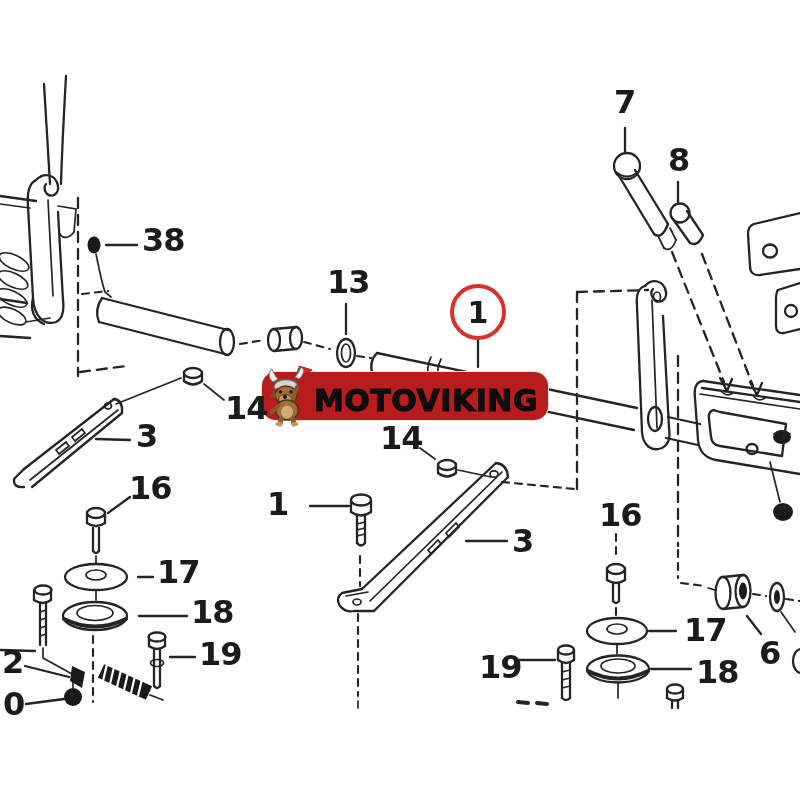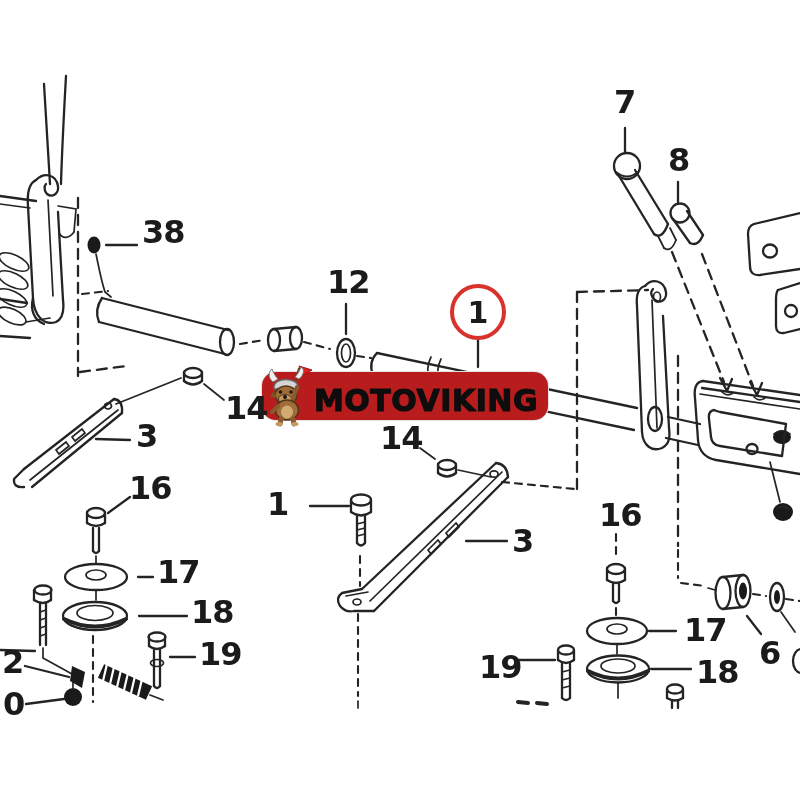--- a/index.html
+++ b/index.html
@@ -328,22 +328,22 @@
       <ellipse cx="15" cy="64" rx="3.5" ry="2" fill="#c59a62"></ellipse>
       <ellipse cx="31" cy="64" rx="3.5" ry="2" fill="#c59a62"></ellipse>
     </svg>
     <span class="brand">MOTOVIKING</span>
   </div>
 
   <div class="callout">
     <span>1</span>
   </div>
 
-  <div class="lbl" style="left:142px;top:216px">38</div>
-  <div class="lbl" style="left:327px;top:266px">12</div>
+  <div class="lbl" style="left:142px;top:224px">38</div>
+  <div class="lbl" style="left:327px;top:266px">13</div>
   <div class="lbl" style="left:614px;top:86px">7</div>
   <div class="lbl" style="left:668px;top:144px">8</div>
   <div class="lbl" style="left:225px;top:392px">14</div>
   <div class="lbl" style="left:136px;top:420px">3</div>
   <div class="lbl" style="left:129px;top:472px">16</div>
   <div class="lbl" style="left:157px;top:556px">17</div>
   <div class="lbl" style="left:191px;top:596px">18</div>
   <div class="lbl" style="left:199px;top:638px">19</div>
   <div class="lbl" style="left:2px;top:646px">2</div>
   <div class="lbl" style="left:3px;top:688px">0</div>

